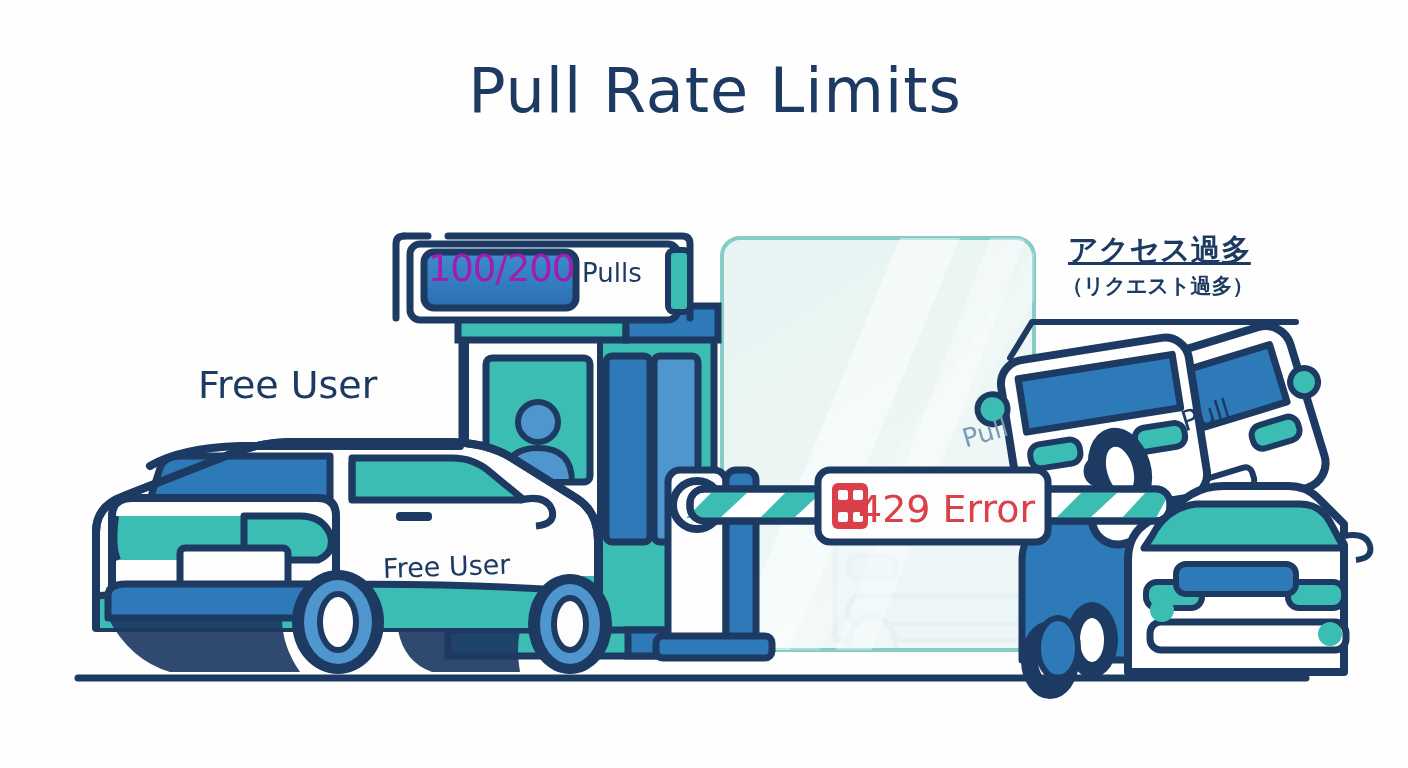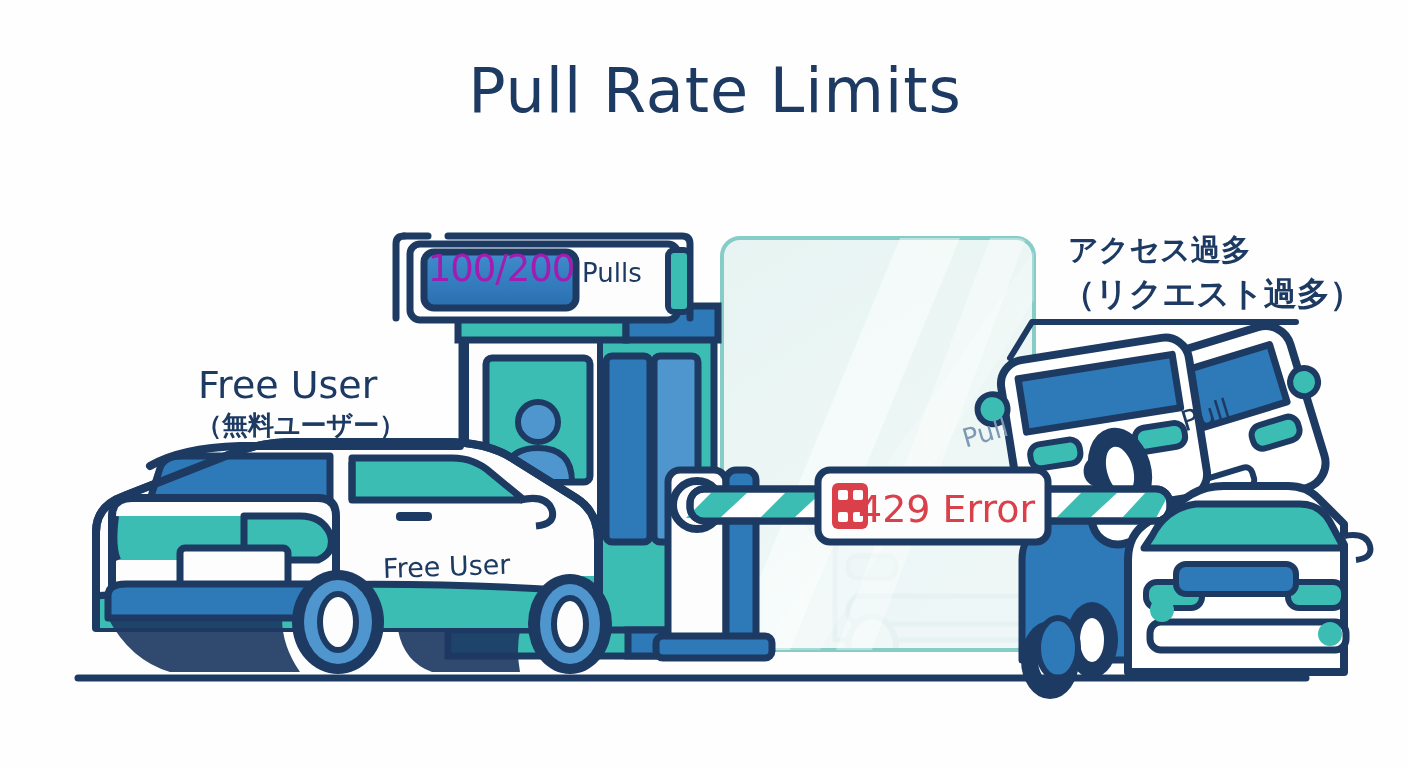--- a/index.html
+++ b/index.html
@@ -43,25 +43,25 @@
     left:196px;top:408px;
     font-size:26px;color:#1d3a63;font-weight:700;
   }
   #car-door-label{
     left:383px;top:553px;
     font-size:27px;color:#1d3a63;
     transform:rotate(-2deg);transform-origin:left center;
   }
   #overflow-label-ja{
     left:1068px;top:230px;
-    font-size:30px;color:#1d3a63;font-weight:700;
+    font-size:30px;color:#1d3a63;font-weight:700;text-decoration:underline;
   }
   #overflow-label-ja2{
     left:1062px;top:272px;
-    font-size:33px;color:#1d3a63;font-weight:700;
+    font-size:21px;color:#1d3a63;font-weight:700;
   }
   #error-text{
     left:858px;top:487px;
     font-size:38px;color:#d9404a;font-weight:400;
     letter-spacing:0px;
   }
   #pull-tag-ghost{
     left:963px;top:424px;
     font-size:26px;color:#7d99b5;
     transform:rotate(-16deg);transform-origin:left center;
@@ -300,21 +300,20 @@
 
     <line x1="78" y1="678" x2="1306" y2="678" stroke="#1d3a63" stroke-width="7" stroke-linecap="round"></line>
   </svg>
 
   <div class="txt" id="page-title">Pull Rate Limits</div>
 
   <div class="txt" id="counter-value">100/200</div>
   <div class="txt" id="counter-unit">Pulls</div>
 
   <div class="txt" id="free-user-label-en">Free User</div>
-  <div class="txt" id="free-user-label-ja">（無料ユーザー）</div>
 
   <div class="txt" id="car-door-label">Free User</div>
 
   <div class="txt" id="error-text">429 Error</div>
 
   <div class="txt" id="overflow-label-ja">アクセス過多</div>
   <div class="txt" id="overflow-label-ja2">（リクエスト過多）</div>
 
   <div class="txt" id="pull-tag-ghost">Pull</div>
   <div class="txt" id="pull-tag-top">Pull</div>

